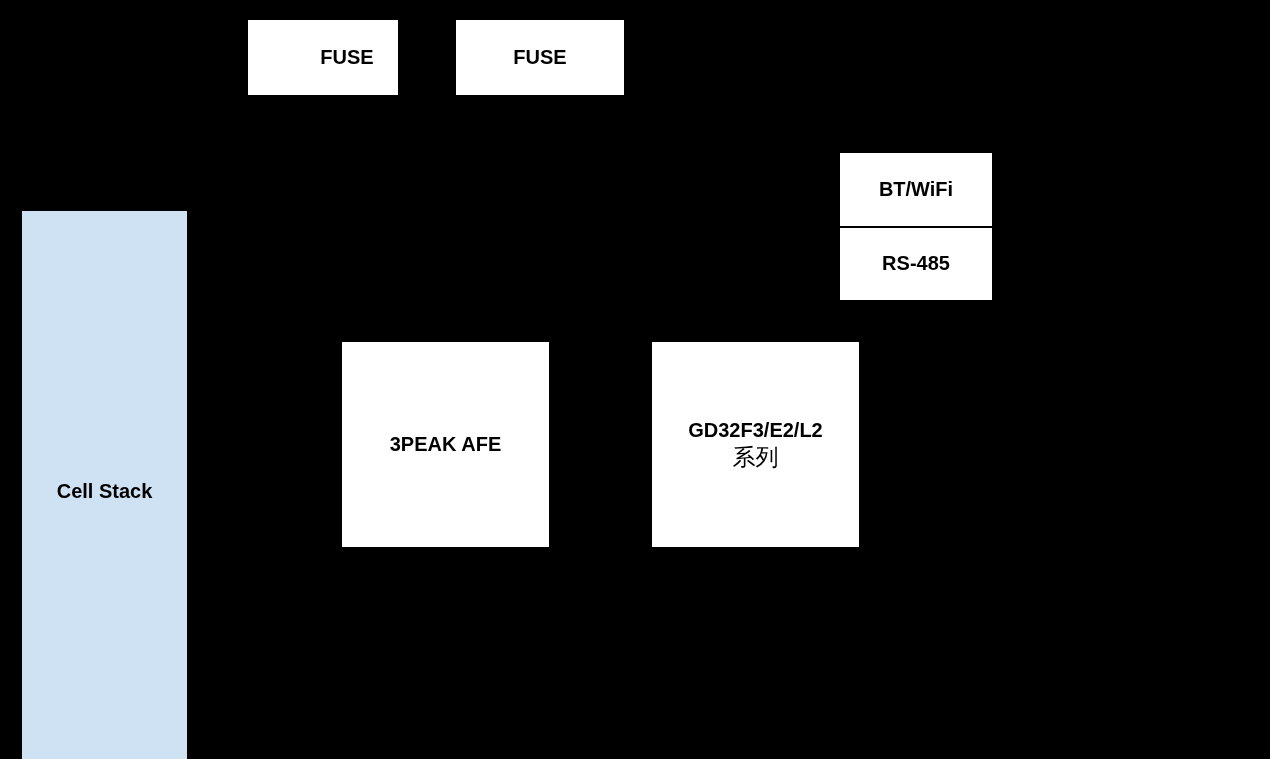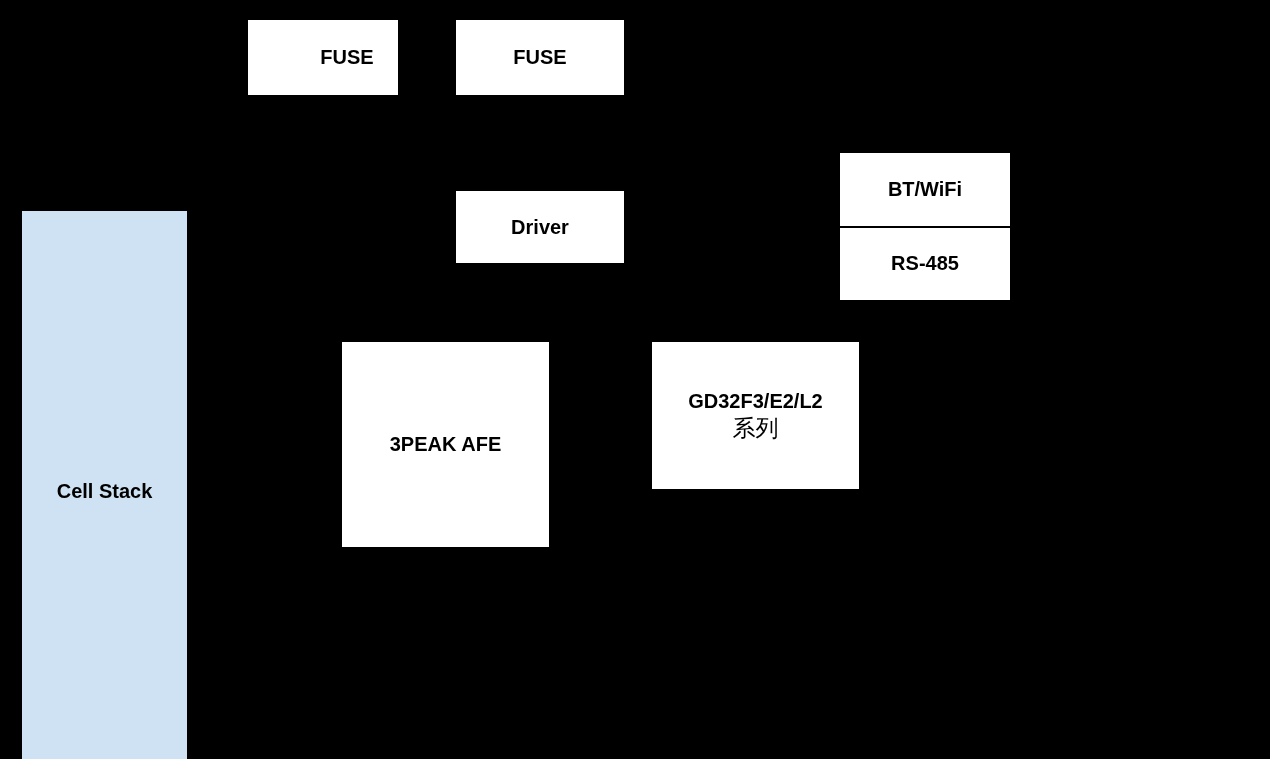--- a/index.html
+++ b/index.html
@@ -30,21 +30,21 @@
     box-sizing: border-box;
     text-align: center;
   }
   .block.cell-stack {
     background: #cfe2f3;
   }
   .comm-stack {
     position: absolute;
     left: 840px;
     top: 153px;
-    width: 170px;
+    width: 152px;
     height: 147px;
     display: flex;
     flex-direction: column;
     box-sizing: border-box;
   }
   .comm-cell {
     background: #ffffff;
     color: #000000;
     flex: 1;
     display: flex;
@@ -67,40 +67,37 @@
     font-family: "DejaVu Serif", "Liberation Serif", serif;
     font-size: 23px;
   }
   
   .fuse   { left: 248px; top: 20px;  width: 150px; height: 75px; padding-left: 48px; }
   .cfet   { left: 456px; top: 20px;  width: 168px; height: 75px; }
   .dfet   { left: 671px; top: 20px;  width: 169px; height: 75px; }
   .driver { left: 456px; top: 191px; width: 168px; height: 72px; }
   .cell-stack { left: 22px; top: 211px; width: 165px; height: 561px; }
   .afe    { left: 342px; top: 342px; width: 207px; height: 205px; }
-  .mcu    { left: 652px; top: 342px; width: 207px; height: 147px; }
+  .mcu    { left: 652px; top: 342px; width: 207px; height: 205px; }
   .rsense { left: 360px; top: 680px; width: 170px; height: 57px; }
 </style>
 </head>
 <body>
 
 <div class="canvas">
 
   <div class="block fuse">
     <span>FUSE</span>
   </div>
 
   <div class="block cfet">
     <span>FUSE</span>
   </div>
 
 
-  <div class="block driver">
-    <span>Driver</span>
-  </div>
 
   <div class="comm-stack">
     <div class="comm-cell">
       <span>BT/WiFi</span>
     </div>
     <div class="comm-divider"></div>
     <div class="comm-cell">
       <span>RS-485</span>
     </div>
   </div>

